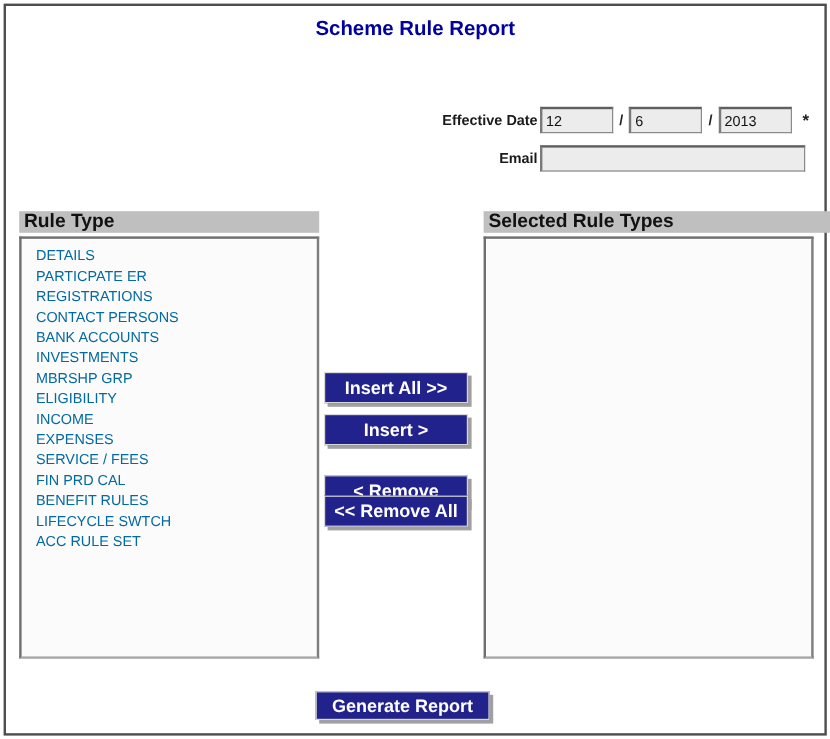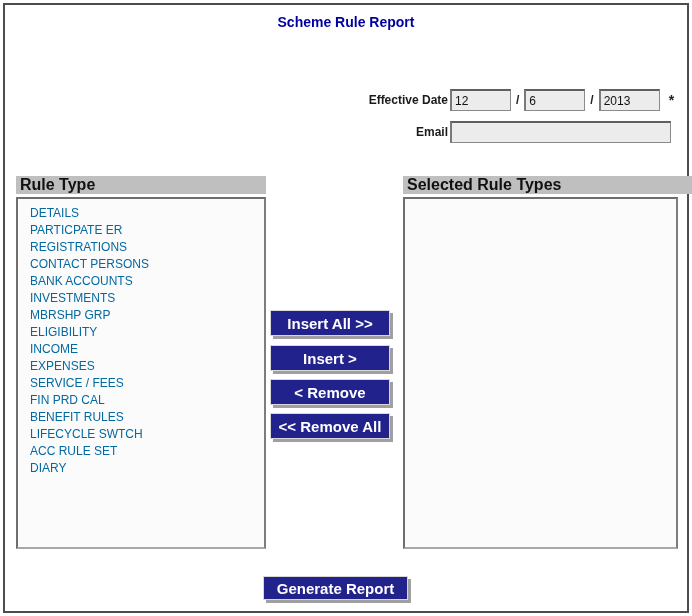--- a/index.html
+++ b/index.html
@@ -15,21 +15,21 @@
   .frame {
     position: absolute;
     left: 3px; top: 3px; right: 3px; bottom: 3px;
     border: 2px solid var(--frame_border, #4d4d4d);
     background: #ffffff;
   }
   .page-title {
     position: absolute;
     top: 14px; left: 0; right: 0;
     text-align: center;
-    font-size: 14px;
+    font-size: 17px;
     font-weight: bold;
     color: var(--title_navy, #0000a0);
     margin: 0;
   }
   .form-area {
     position: absolute;
     top: 88px; left: 358px; width: 324px;
   }
   .form-row {
     display: flex;
@@ -113,21 +113,21 @@
     font-weight: bold;
     text-align: center;
     border: 1px solid #d8d8d8;
     box-shadow: 3px 3px 0 0 #a0a0a0;
     cursor: pointer;
     padding: 0;
   }
   .transfer { position: absolute; left: 270px; width: 120px; height: 26px; }
   #btn-insert-all { top: 310px; }
   #btn-insert     { top: 345px; }
-  #btn-remove     { top: 379px; }
+  #btn-remove     { top: 396px; }
   #btn-remove-all { top: 413px; }
   .generate {
     position: absolute;
     left: 263px; top: 576px;
     width: 145px; height: 24px;
   }
 </style>
 </head>
 <body>
 
@@ -162,21 +162,20 @@
       <div class="list-item">INVESTMENTS</div>
       <div class="list-item">MBRSHP GRP</div>
       <div class="list-item">ELIGIBILITY</div>
       <div class="list-item">INCOME</div>
       <div class="list-item">EXPENSES</div>
       <div class="list-item">SERVICE / FEES</div>
       <div class="list-item">FIN PRD CAL</div>
       <div class="list-item">BENEFIT RULES</div>
       <div class="list-item">LIFECYCLE SWTCH</div>
       <div class="list-item">ACC RULE SET</div>
-      <div class="list-item">DIARY</div>
     </div>
 </div>
 
 <div class="right-col">
   <div class="col-header">Selected Rule Types</div>
   <div class="listbox"></div>
 </div>
 
 <button class="btn transfer" id="btn-insert-all">Insert All &gt;&gt;</button>
 <button class="btn transfer" id="btn-insert">Insert &gt;</button>

